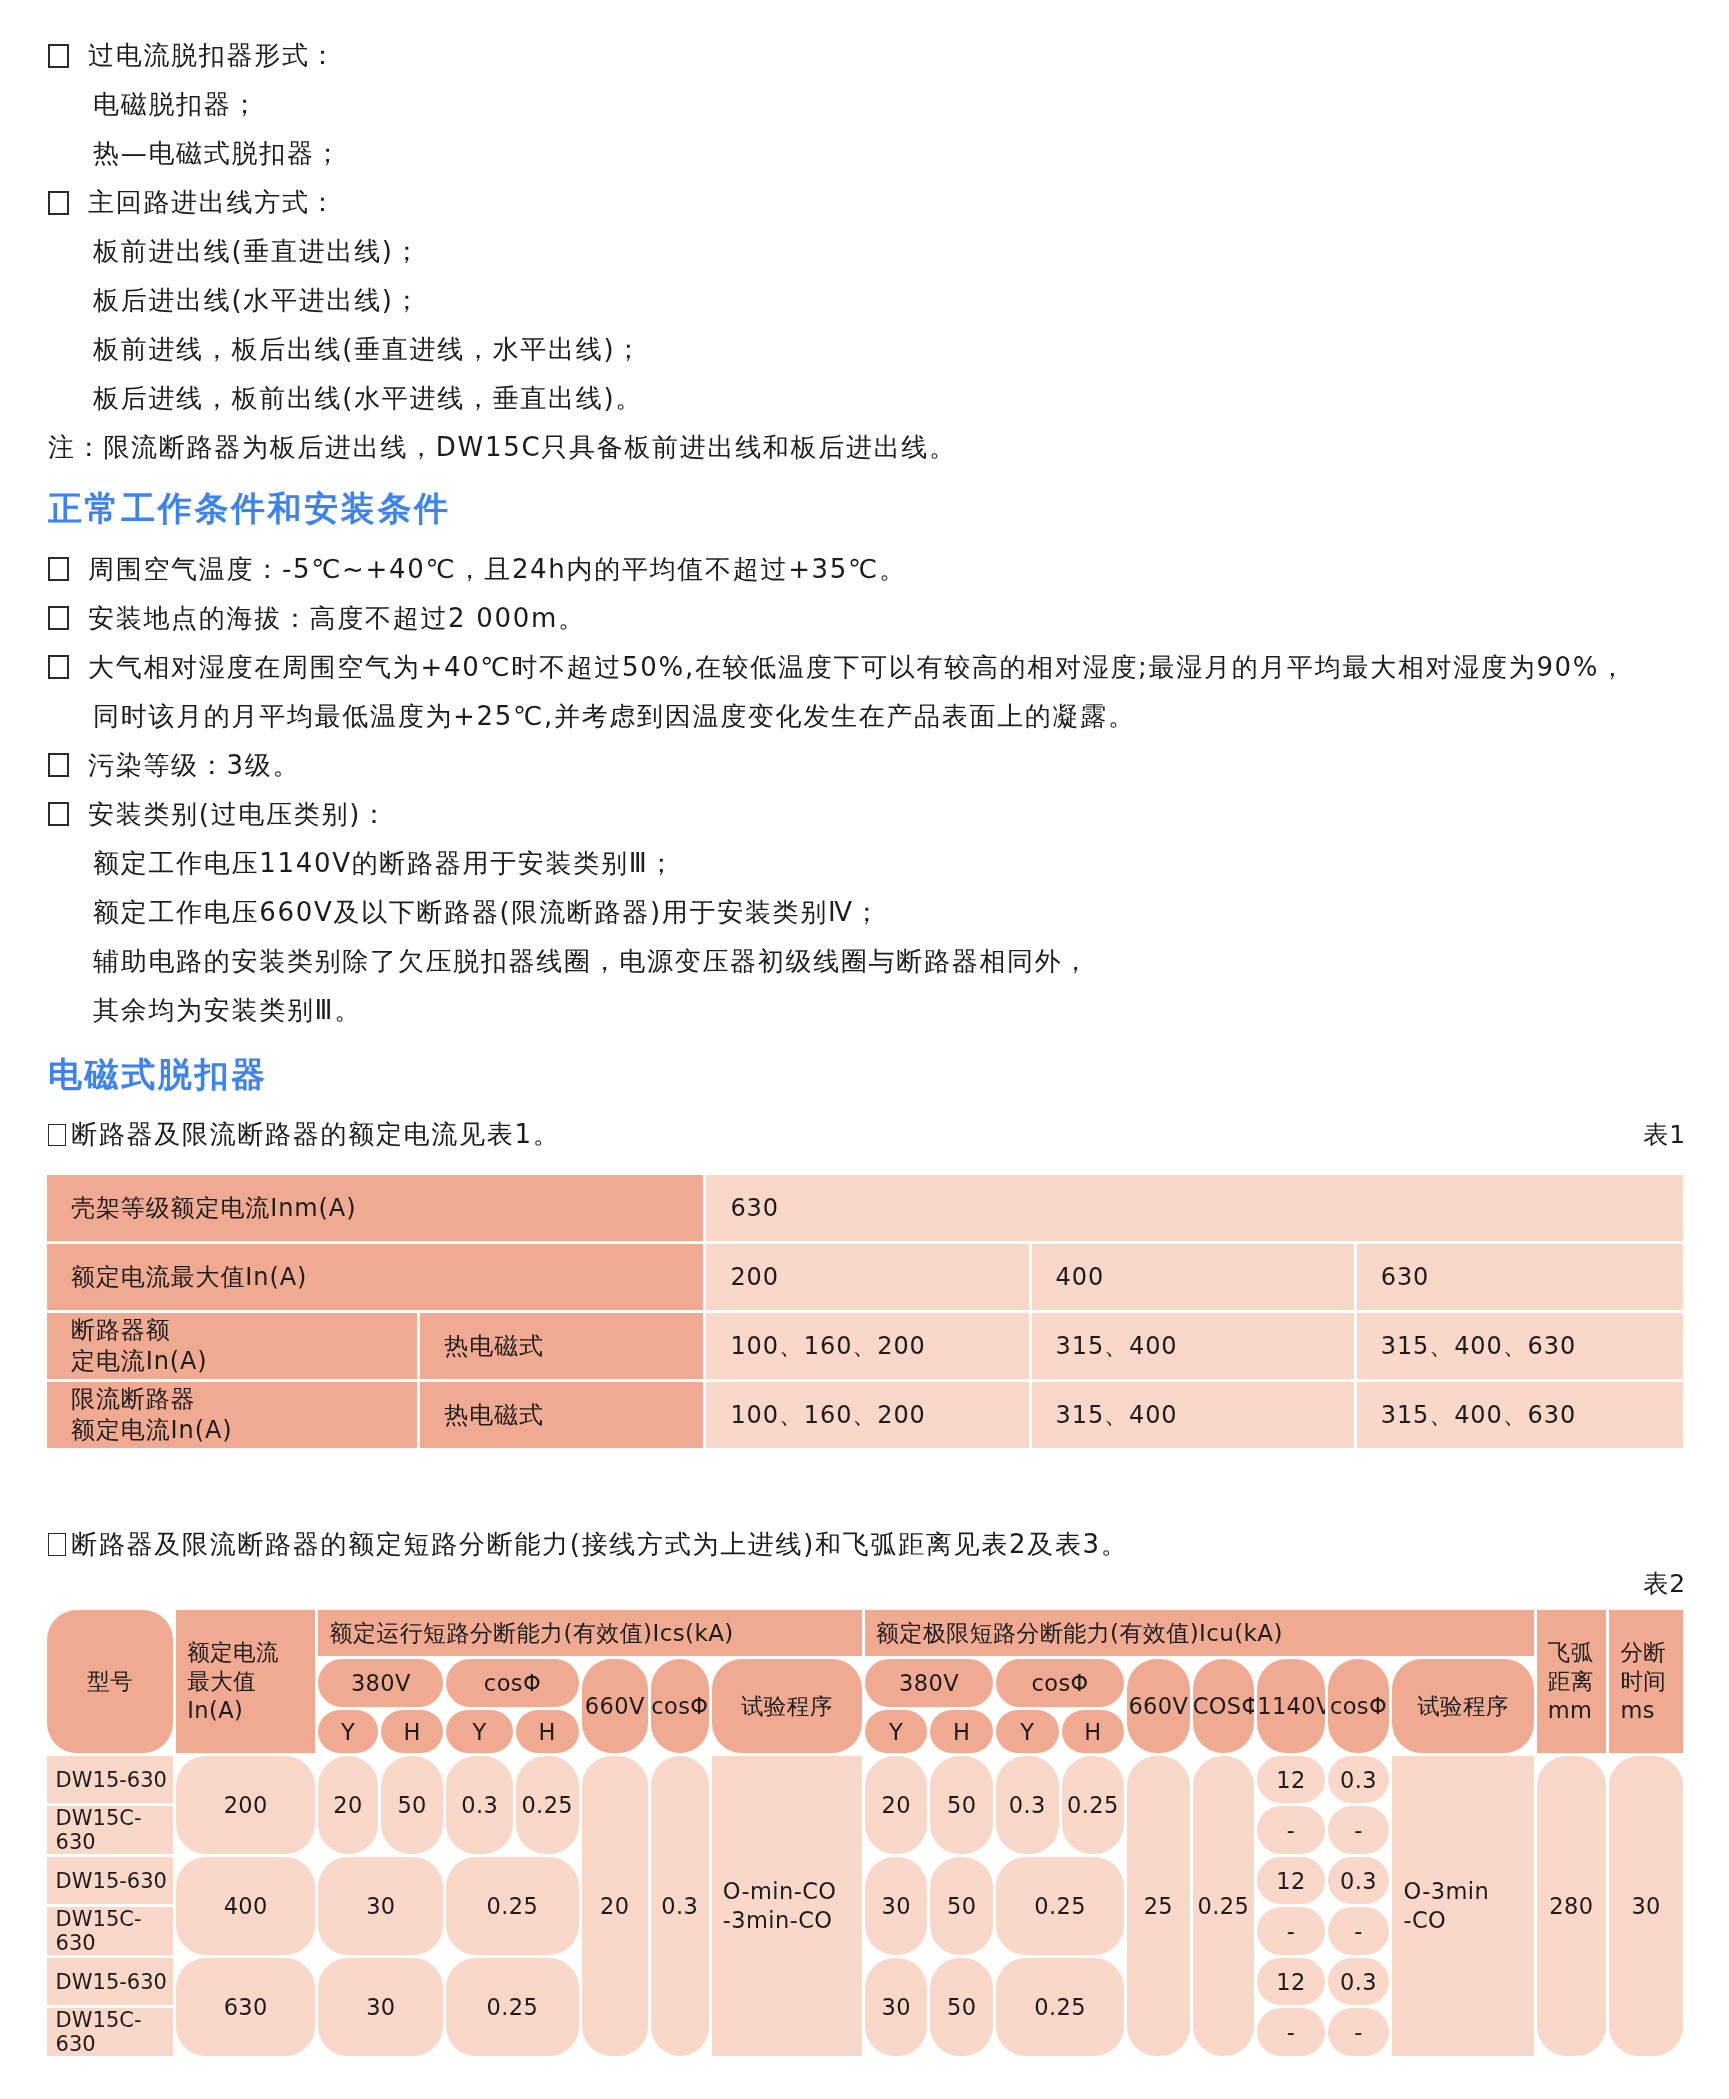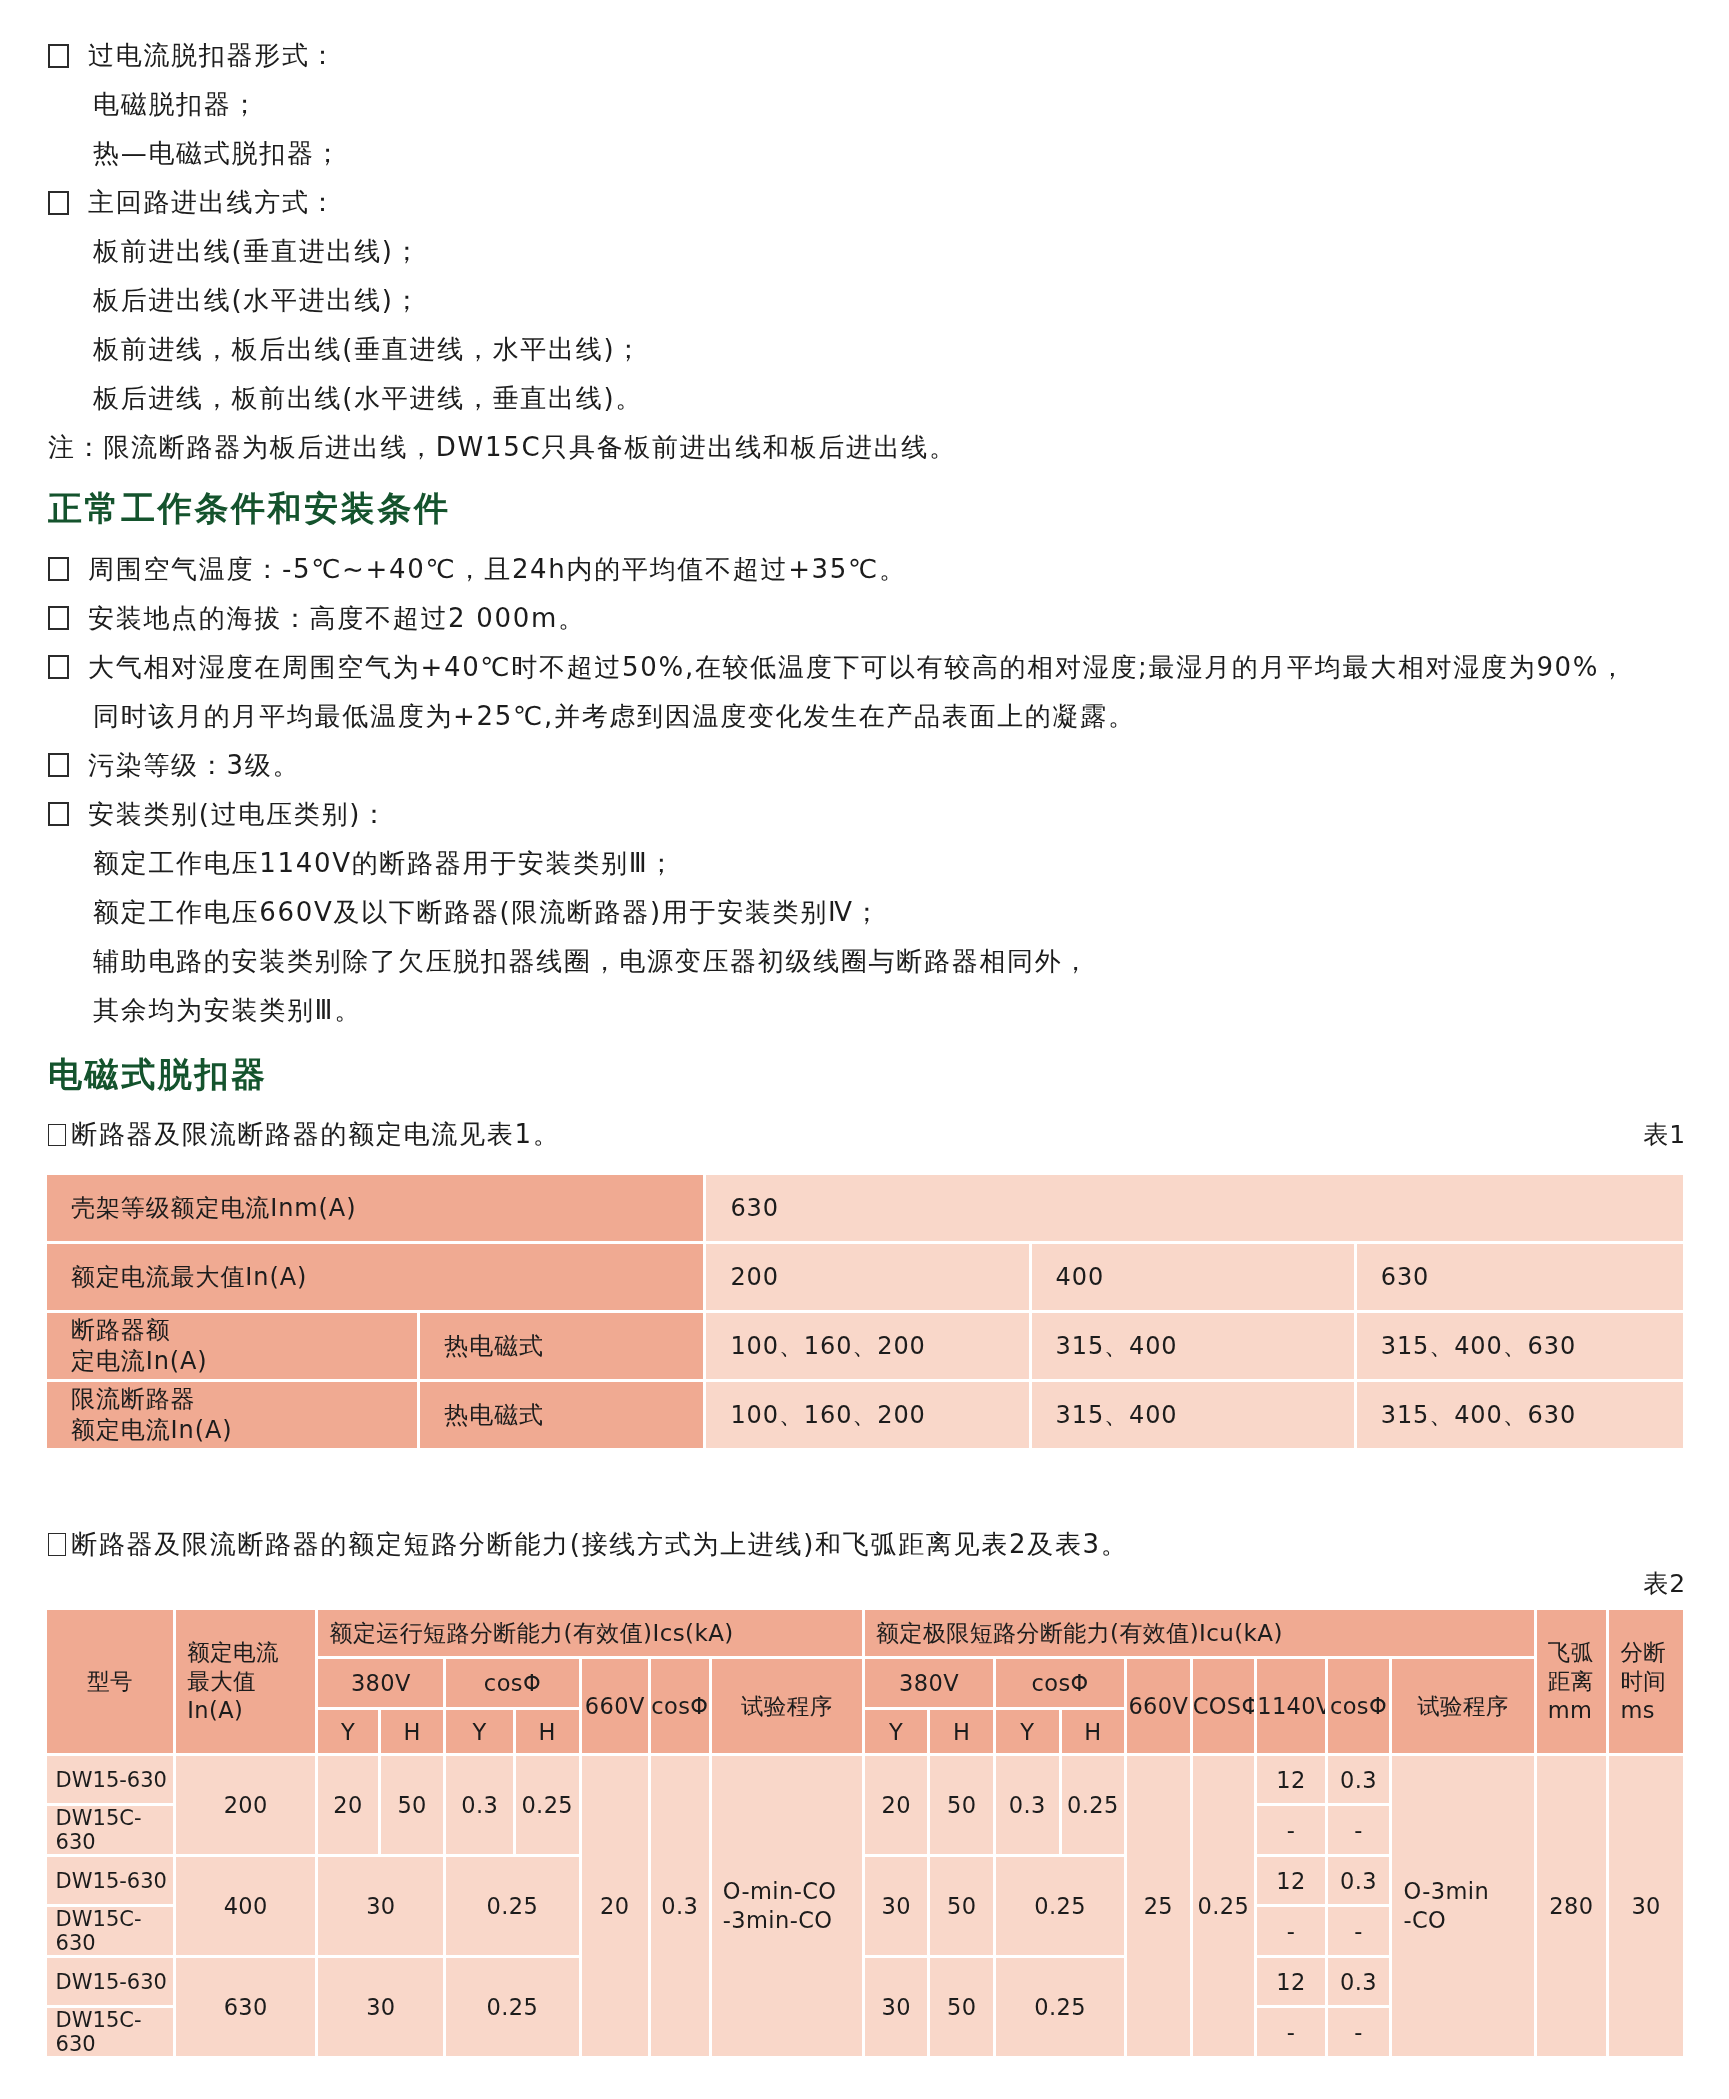--- a/index.html
+++ b/index.html
@@ -17,21 +17,21 @@
   }
   .line.ind { margin-left:93px; }
   .cbx {
     flex:0 0 auto; width:21px; height:24px; border:2.6px solid #2b2b2b;
     margin-right:19px; background:#fff;
   }
   .cbx.small { width:18px; height:22.5px; border-width:1.7px; margin-right:5.2px; }
   
   .sec-title {
     margin:8.6px 0 0 48px; height:54px; line-height:54px;
-    font-size:34px; font-weight:bold; color:#14532d; letter-spacing:2.6px;
+    font-size:34px; font-weight:bold; color:#3b82f6; letter-spacing:2.6px;
   }
   .list2 { margin-top:10.4px; }
   
   .cap-row {
     margin:14px 43px 0 48px; height:40px;
     display:flex; align-items:center; justify-content:space-between;
     font-size:26px; letter-spacing:1.7px;
   }
   .cap { display:flex; align-items:center; }
   .cap-big-gap { margin-top:73px; }
@@ -42,21 +42,21 @@
   }
   
   table {
     border-collapse:separate; border-spacing:3.5px; table-layout:fixed;
     margin-left:44px; background:#ffffff;
   }
   th, td { vertical-align:middle; font-weight:normal; overflow:hidden; }
   .hd { background:#f0aa92; }
   .cl { background:#f9d7c9; }
   .left { text-align:left; padding-left:24px; }
-  .ctr  { text-align:center; }
+  .ctr  { text-align:center;border-radius:30px; }
   .pre  { white-space:pre-line; line-height:1.3; }
   .t1 { width:1642px; margin-top:17.3px; }
   .t1 td { font-size:24px; letter-spacing:0.9px; }
   .t1 tr { height:66px; }
   .t2 { width:1642px; margin-top:5.2px; }
   .t2 th, .t2 td { font-size:22.5px; letter-spacing:0.4px; }
   .t2 .left { padding-left:11.2px; }
   .t2 tr.h1 { height:46px; }
   .t2 tr.h2 { height:48px; }
   .t2 tr.h3 { height:43px; }

